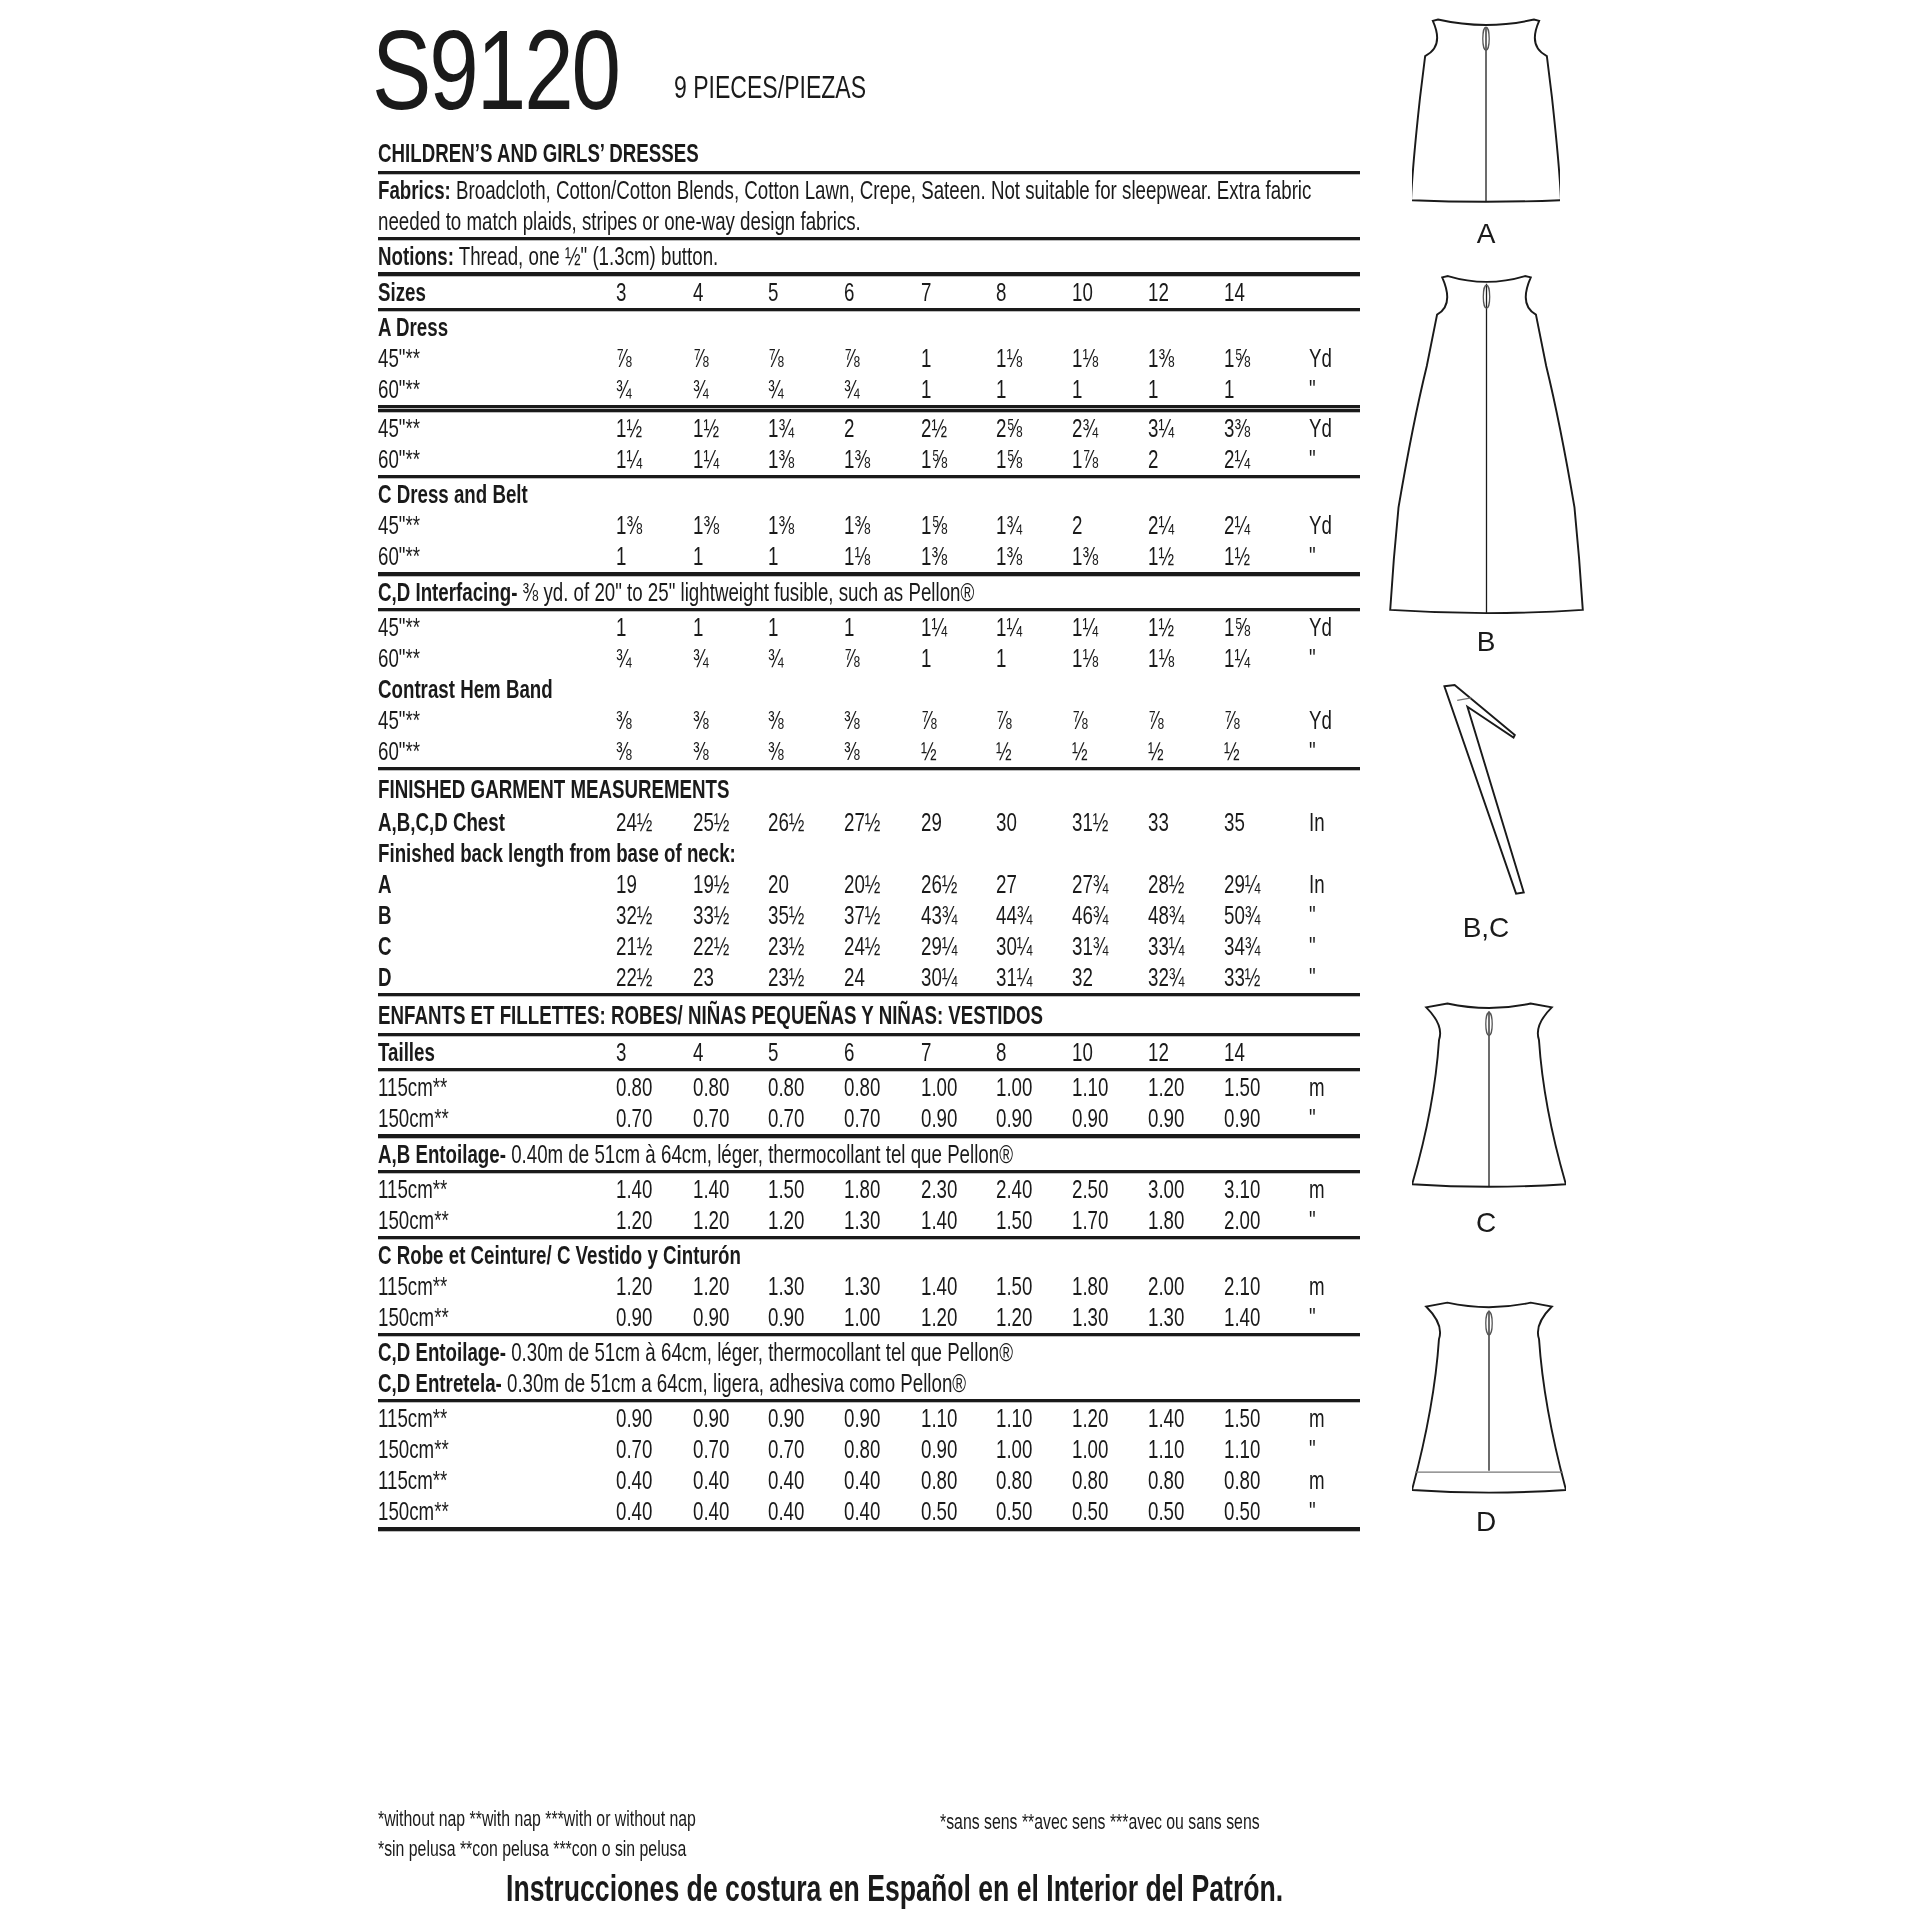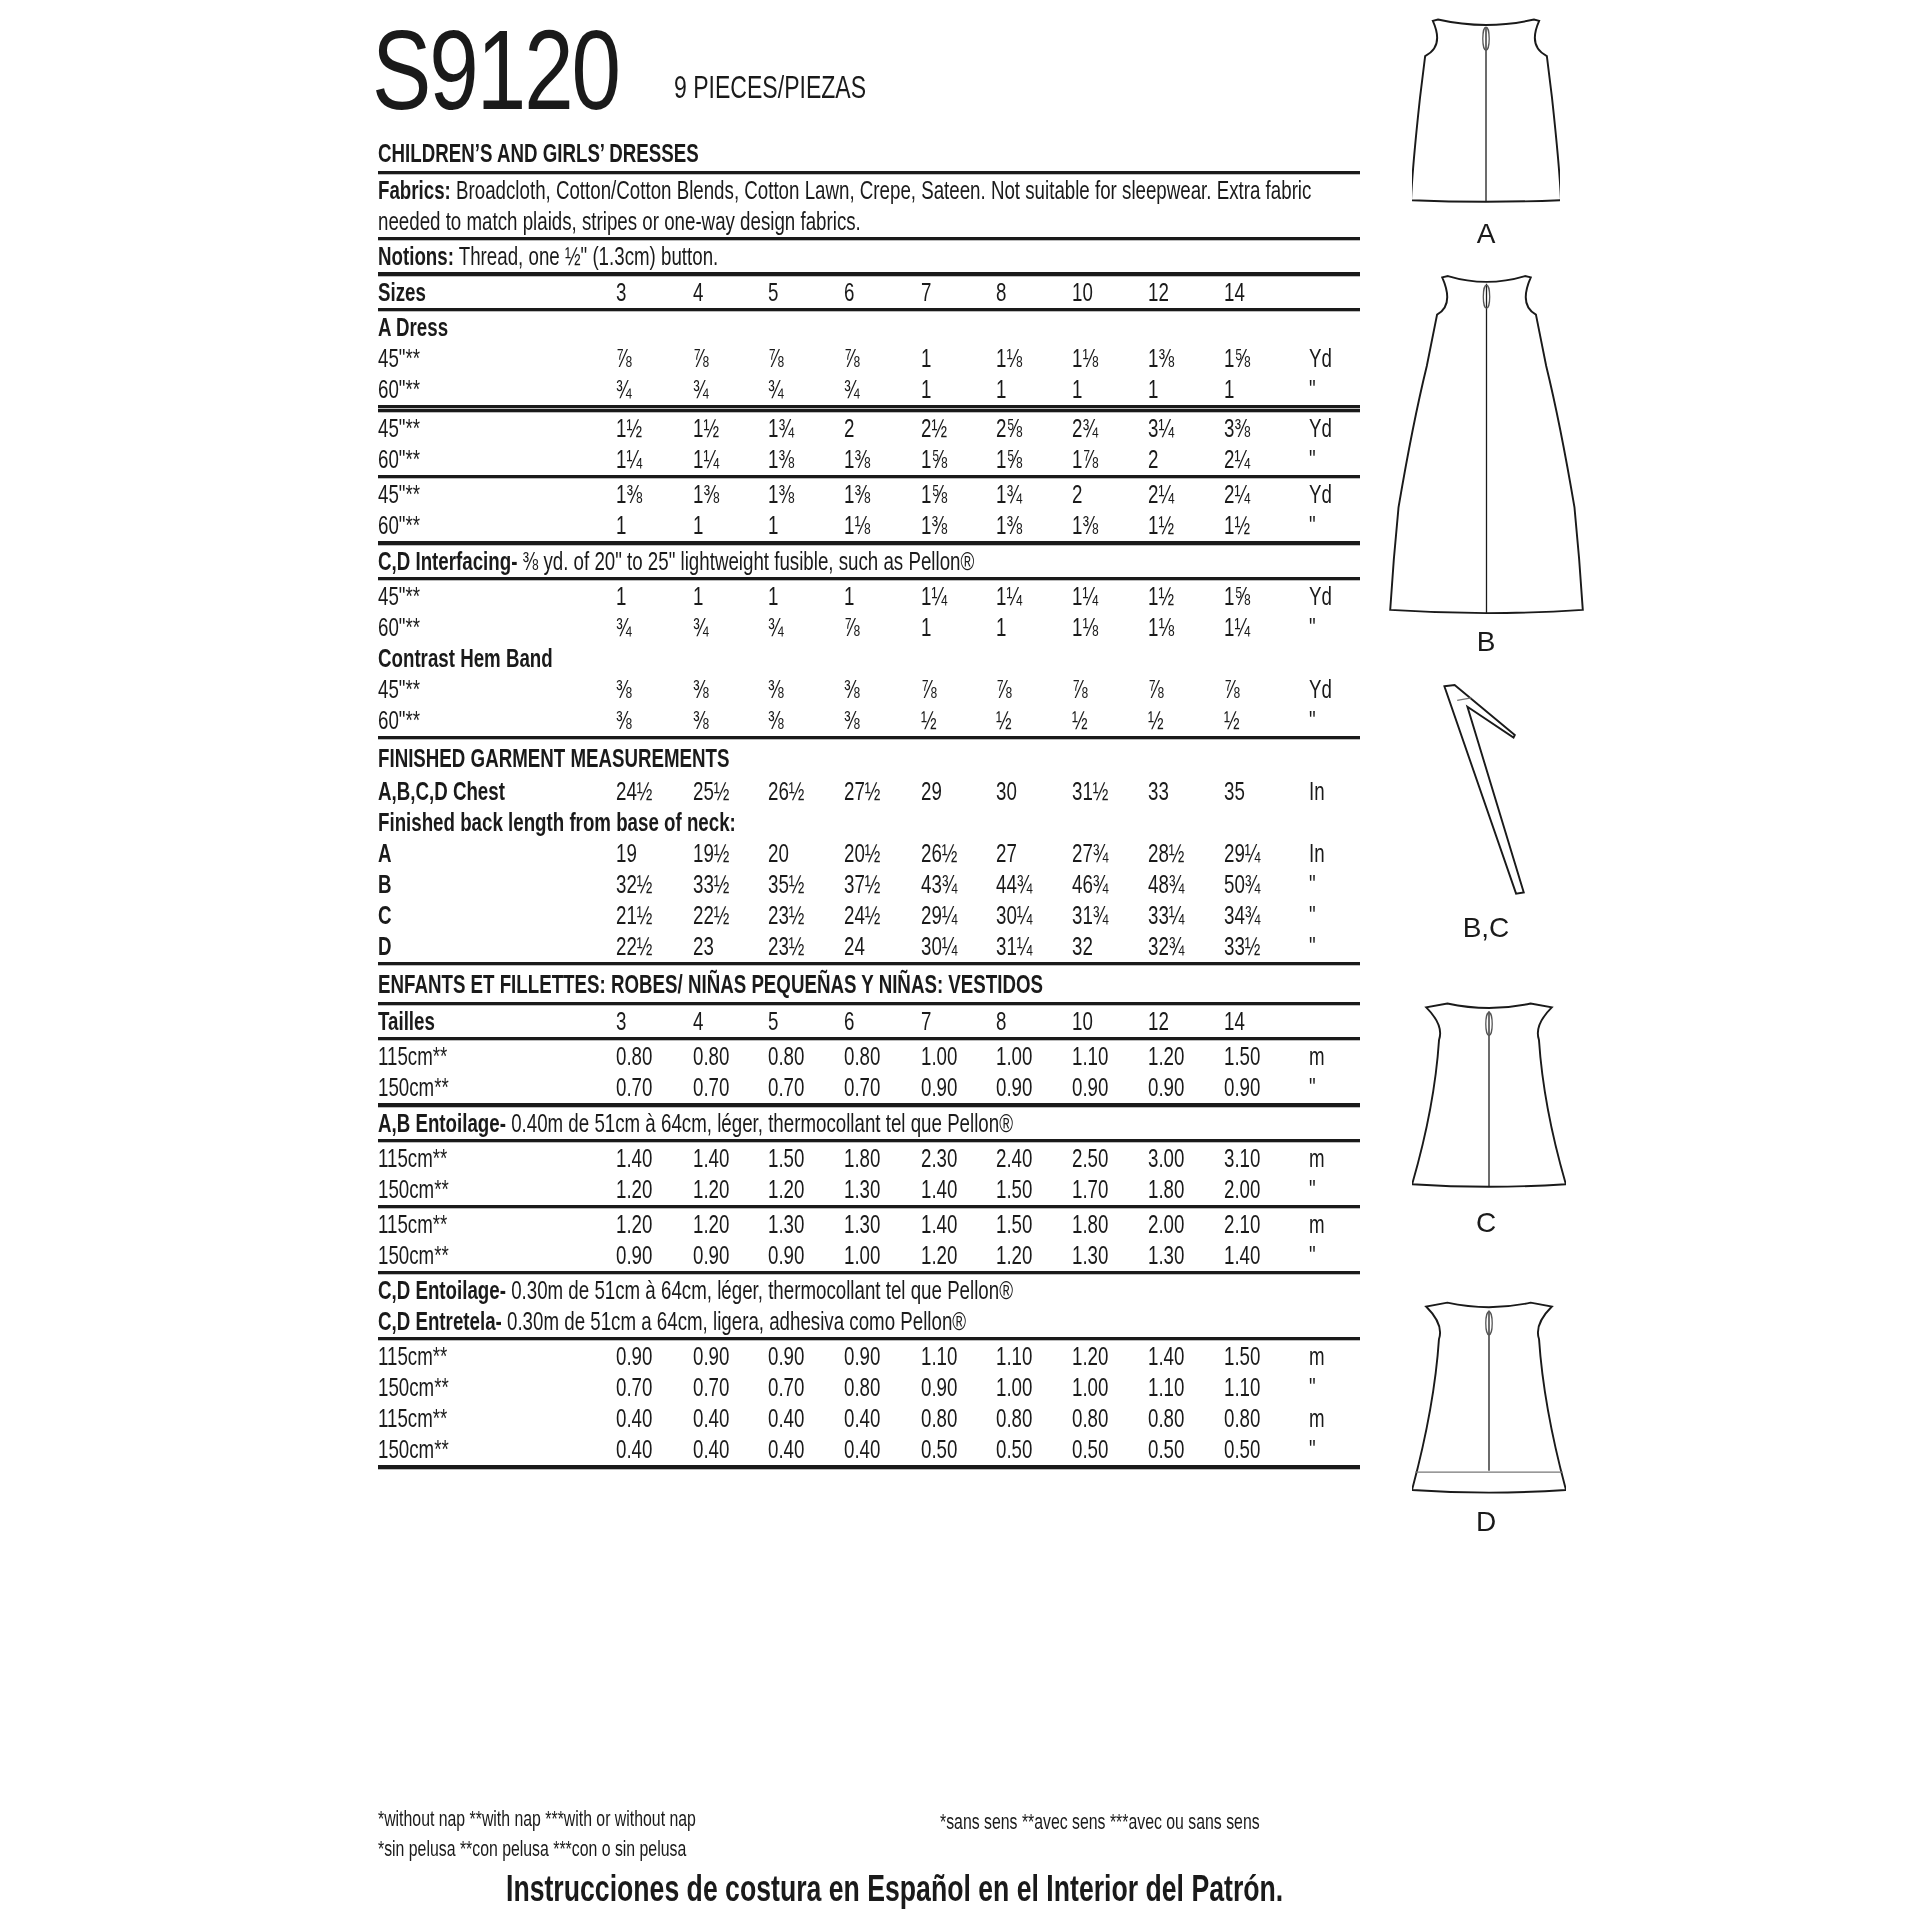--- a/index.html
+++ b/index.html
@@ -103,20 +103,23 @@
       <div class="cell" style="left:390px">1⅜</div>
       <div class="cell" style="left:466px">1⅜</div>
       <div class="cell" style="left:543px">1⅝</div>
       <div class="cell" style="left:618px">1⅝</div>
       <div class="cell" style="left:694px">1⅞</div>
       <div class="cell" style="left:770px">2</div>
       <div class="cell" style="left:846px">2¼</div>
       <div class="unit">"</div>
     </div>
     <div class="rule"></div>
+    <div class="row b">
+      <div class="lbl">C Dress and Belt</div>
+    </div>
     <div class="row">
       <div class="lbl">45"**</div>
       <div class="cell" style="left:238px">1⅜</div>
       <div class="cell" style="left:315px">1⅜</div>
       <div class="cell" style="left:390px">1⅜</div>
       <div class="cell" style="left:466px">1⅜</div>
       <div class="cell" style="left:543px">1⅝</div>
       <div class="cell" style="left:618px">1¾</div>
       <div class="cell" style="left:694px">2</div>
       <div class="cell" style="left:770px">2¼</div>
@@ -333,20 +336,23 @@
       <div class="cell" style="left:390px">1.20</div>
       <div class="cell" style="left:466px">1.30</div>
       <div class="cell" style="left:543px">1.40</div>
       <div class="cell" style="left:618px">1.50</div>
       <div class="cell" style="left:694px">1.70</div>
       <div class="cell" style="left:770px">1.80</div>
       <div class="cell" style="left:846px">2.00</div>
       <div class="unit">"</div>
     </div>
     <div class="rule"></div>
+    <div class="row b">
+      <div class="lbl">C Robe et Ceinture/ C Vestido y Cinturón</div>
+    </div>
     <div class="row">
       <div class="lbl">115cm**</div>
       <div class="cell" style="left:238px">1.20</div>
       <div class="cell" style="left:315px">1.20</div>
       <div class="cell" style="left:390px">1.30</div>
       <div class="cell" style="left:466px">1.30</div>
       <div class="cell" style="left:543px">1.40</div>
       <div class="cell" style="left:618px">1.50</div>
       <div class="cell" style="left:694px">1.80</div>
       <div class="cell" style="left:770px">2.00</div>

